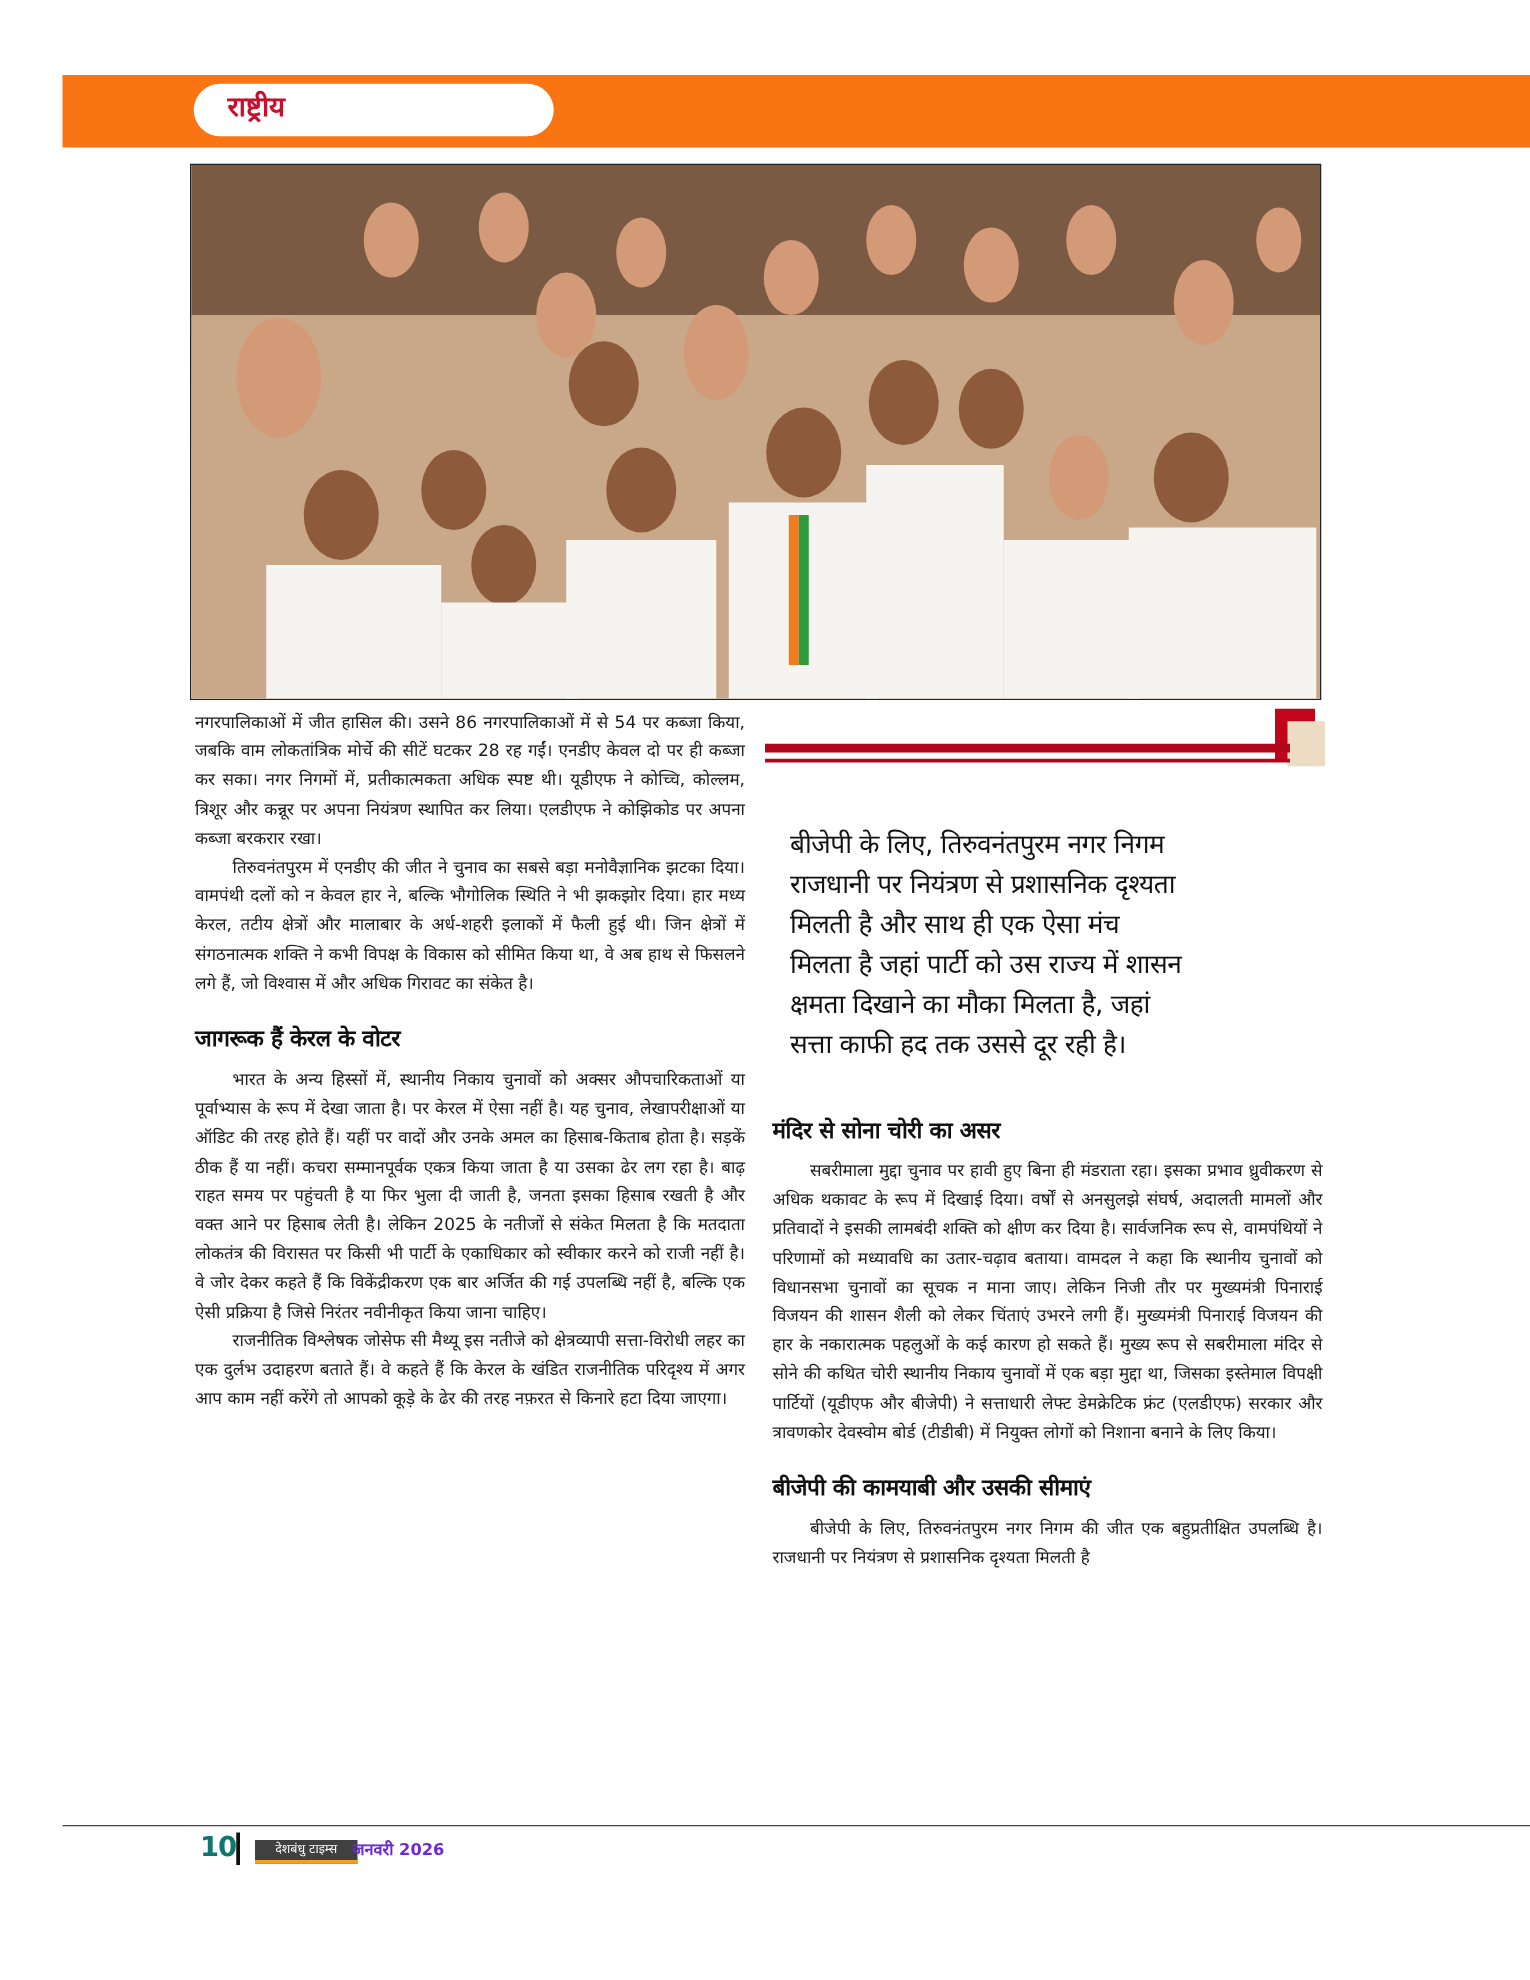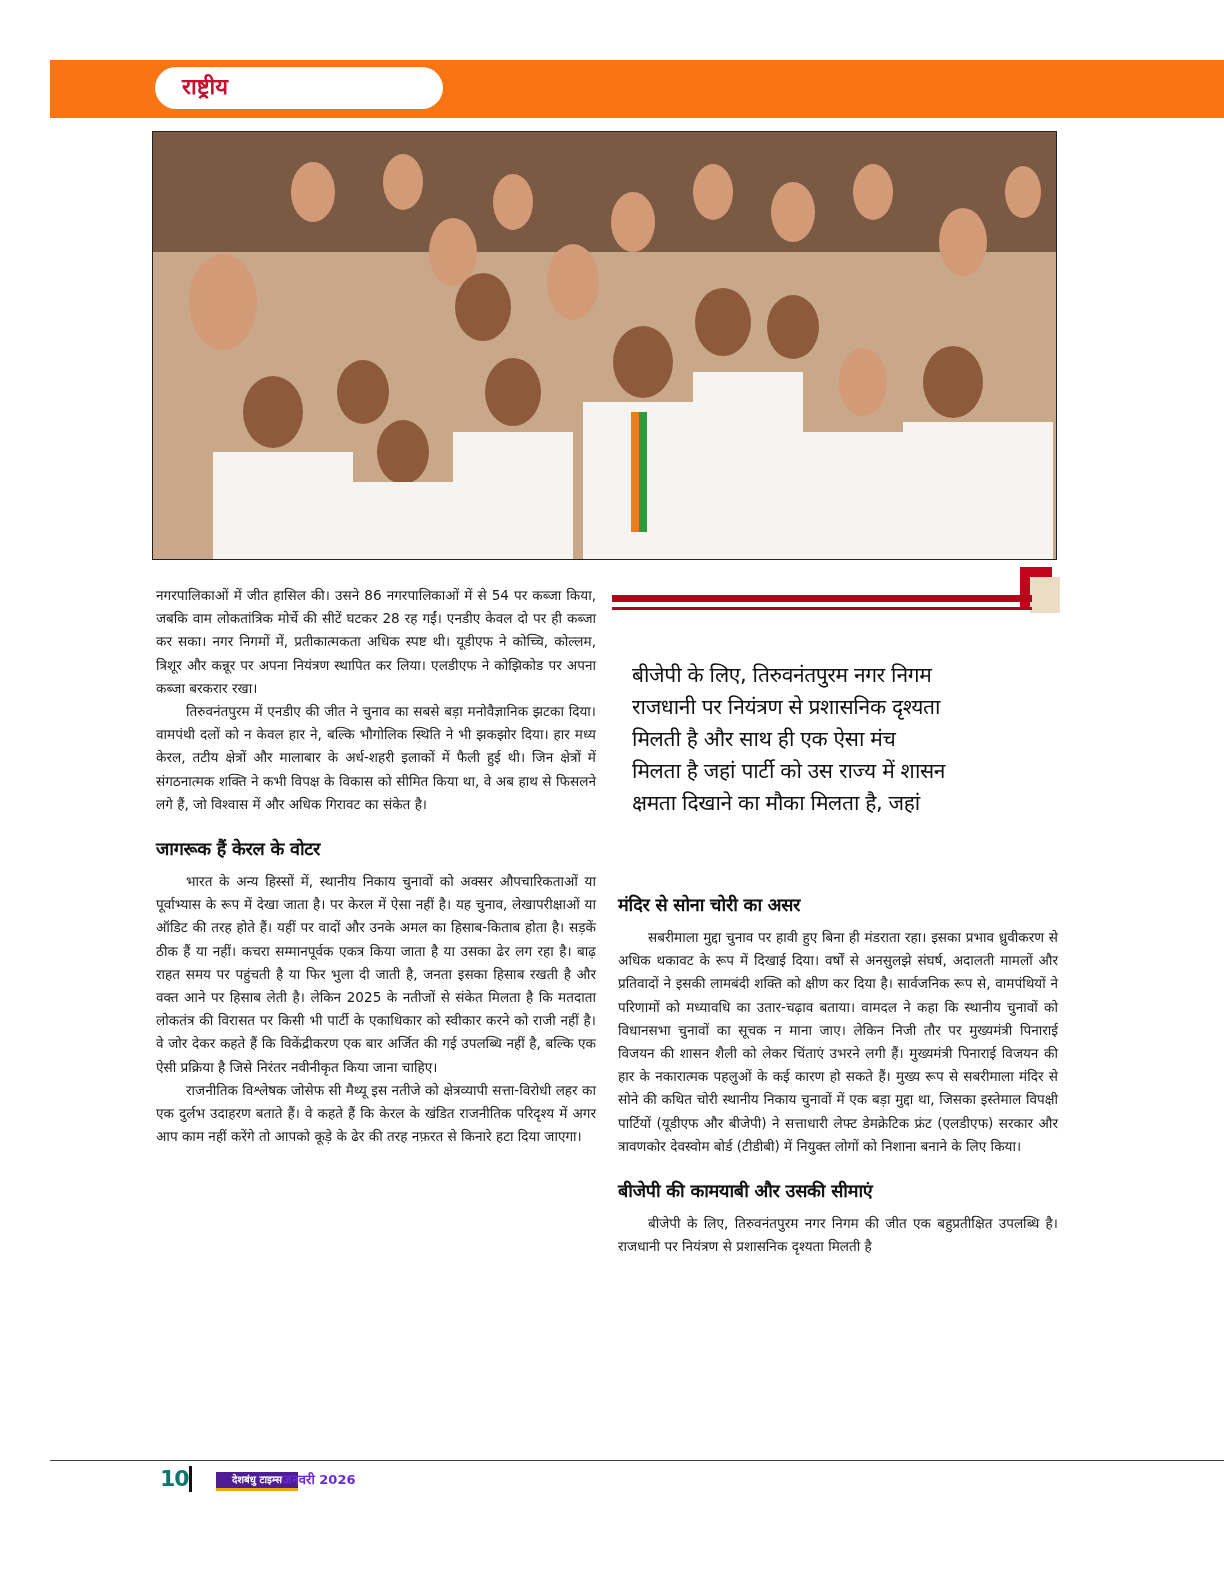--- a/index.html
+++ b/index.html
@@ -14,43 +14,43 @@
                    line-height: 30px; }
 
   
   .photo { position: absolute; left: 152px; top: 131px; width: 903px; height: 427px; border: 1px solid #222;
            overflow: hidden; background: linear-gradient(180deg, #8a6a52 0%, #b58c6c 30%, #d9c3b0 60%, #f4f1ec 100%); }
   .photo svg { width: 100%; height: 100%; display: block; }
 
   
   .col { position: absolute; font-family: "DejaVu Sans", sans-serif; font-size: 13.6px; line-height: 23.2px;
          text-align: justify; color: #1b1b1b; }
-  .col-left { left: 156px; top: 584px; width: 440px; }
+  .col-left { left: 156px; top: 567px; width: 440px; }
   .col-right { left: 618px; top: 892px; width: 440px; }
   .col p { margin: 0; }
   .col p.indent { text-indent: 30px; }
   .col h2 { margin: 20px 0 8px 0; font-size: 18px; font-weight: bold; line-height: 26px; color: #111; text-align: left; letter-spacing: -0.3px; }
   .col-right h2.first { margin-top: 0; }
 
   
   .pq-deco { position: absolute; left: 612px; top: 565px; width: 448px; height: 50px; }
   .pq-bar1 { position: absolute; left: 0; top: 30px; width: 420px; height: 7px; background: #b0071a; }
   .pq-bar2 { position: absolute; left: 0; top: 42px; width: 420px; height: 3px; background: #b0071a; }
   .pq-corner-red { position: absolute; left: 408px; top: 2px; width: 32px; height: 42px; background: #c1061b; }
   .pq-corner-beige { position: absolute; left: 418px; top: 12px; width: 30px; height: 36px; background: #ecdcc4; }
   .pullquote { position: absolute; left: 632px; top: 659px; width: 420px; font-size: 21px; line-height: 32px;
                color: #111; font-family: "DejaVu Sans", sans-serif; letter-spacing: -0.4px; }
   .pullquote p { margin: 0; }
 
   
   .footer-rule { position: absolute; left: 50px; top: 1460px; width: 1174px; height: 1px; background: #444; }
   .page-number { position: absolute; left: 160px; top: 1466px; font-size: 22px; font-weight: bold; color: #0f766e; letter-spacing: -1px; }
   .footer-sep { position: absolute; left: 189px; top: 1466px; width: 3px; height: 26px; background: #111; }
-  .footer-logo { position: absolute; left: 216px; top: 1472px; width: 82px; height: 16px; background: #4c1d95;
-                 border-bottom: 3px solid #f7a11a; color: #ffffff; font-size: 10px; font-weight: bold; line-height: 16px;
+  .footer-logo { position: absolute; left: 204px; top: 1472px; width: 82px; height: 16px; background: #404040;
+                 border-bottom: 3px solid #f7a11a; color: #ffffff; font-size: 10px; font-weight: normal; line-height: 16px;
                  text-align: center; overflow: hidden; white-space: nowrap; }
   .footer-date { position: absolute; left: 282px; top: 1470px; font-size: 13px; font-weight: bold; color: #6d28d9; }
 </style>
 </head>
 <body>
 
 <div class="section-band"></div>
 <div class="section-pill"></div>
 <div class="section-title">राष्ट्रीय</div>
 
@@ -111,20 +111,21 @@
   <div class="pq-corner-beige"></div>
   <div class="pq-bar1"></div>
   <div class="pq-bar2"></div>
 </div>
 <div class="pullquote">
   <p>बीजेपी के लिए, तिरुवनंतपुरम नगर निगम</p>
   <p>राजधानी पर नियंत्रण से प्रशासनिक दृश्यता</p>
   <p>मिलती है और साथ ही एक ऐसा मंच</p>
   <p>मिलता है जहां पार्टी को उस राज्य में शासन</p>
   <p>क्षमता दिखाने का मौका मिलता है, जहां</p>
+  <p>सत्ता काफी हद तक उससे दूर रही है।</p>
 </div>
 
 <div class="col col-right">
   <h2 class="first">मंदिर से सोना चोरी का असर</h2>
   <p class="indent">सबरीमाला मुद्दा चुनाव पर हावी हुए बिना ही मंडराता रहा। इसका प्रभाव ध्रुवीकरण से अधिक थकावट के रूप में दिखाई दिया। वर्षों से अनसुलझे संघर्ष, अदालती मामलों और प्रतिवादों ने इसकी लामबंदी शक्ति को क्षीण कर दिया है। सार्वजनिक रूप से, वामपंथियों ने परिणामों को मध्यावधि का उतार-चढ़ाव बताया। वामदल ने कहा कि स्थानीय चुनावों को विधानसभा चुनावों का सूचक न माना जाए। लेकिन निजी तौर पर मुख्यमंत्री पिनाराई विजयन की शासन शैली को लेकर चिंताएं उभरने लगी हैं। मुख्यमंत्री पिनाराई विजयन की हार के नकारात्मक पहलुओं के कई कारण हो सकते हैं। मुख्य रूप से सबरीमाला मंदिर से सोने की कथित चोरी स्थानीय निकाय चुनावों में एक बड़ा मुद्दा था, जिसका इस्तेमाल विपक्षी पार्टियों (यूडीएफ और बीजेपी) ने सत्ताधारी लेफ्ट डेमक्रेटिक फ्रंट (एलडीएफ) सरकार और त्रावणकोर देवस्वोम बोर्ड (टीडीबी) में नियुक्त लोगों को निशाना बनाने के लिए किया।</p>
   <h2>बीजेपी की कामयाबी और उसकी सीमाएं</h2>
   <p class="indent">बीजेपी के लिए, तिरुवनंतपुरम नगर निगम की जीत एक बहुप्रतीक्षित उपलब्धि है। राजधानी पर नियंत्रण से प्रशासनिक दृश्यता मिलती है</p>
 </div>
 
 <div class="footer-rule"></div>

